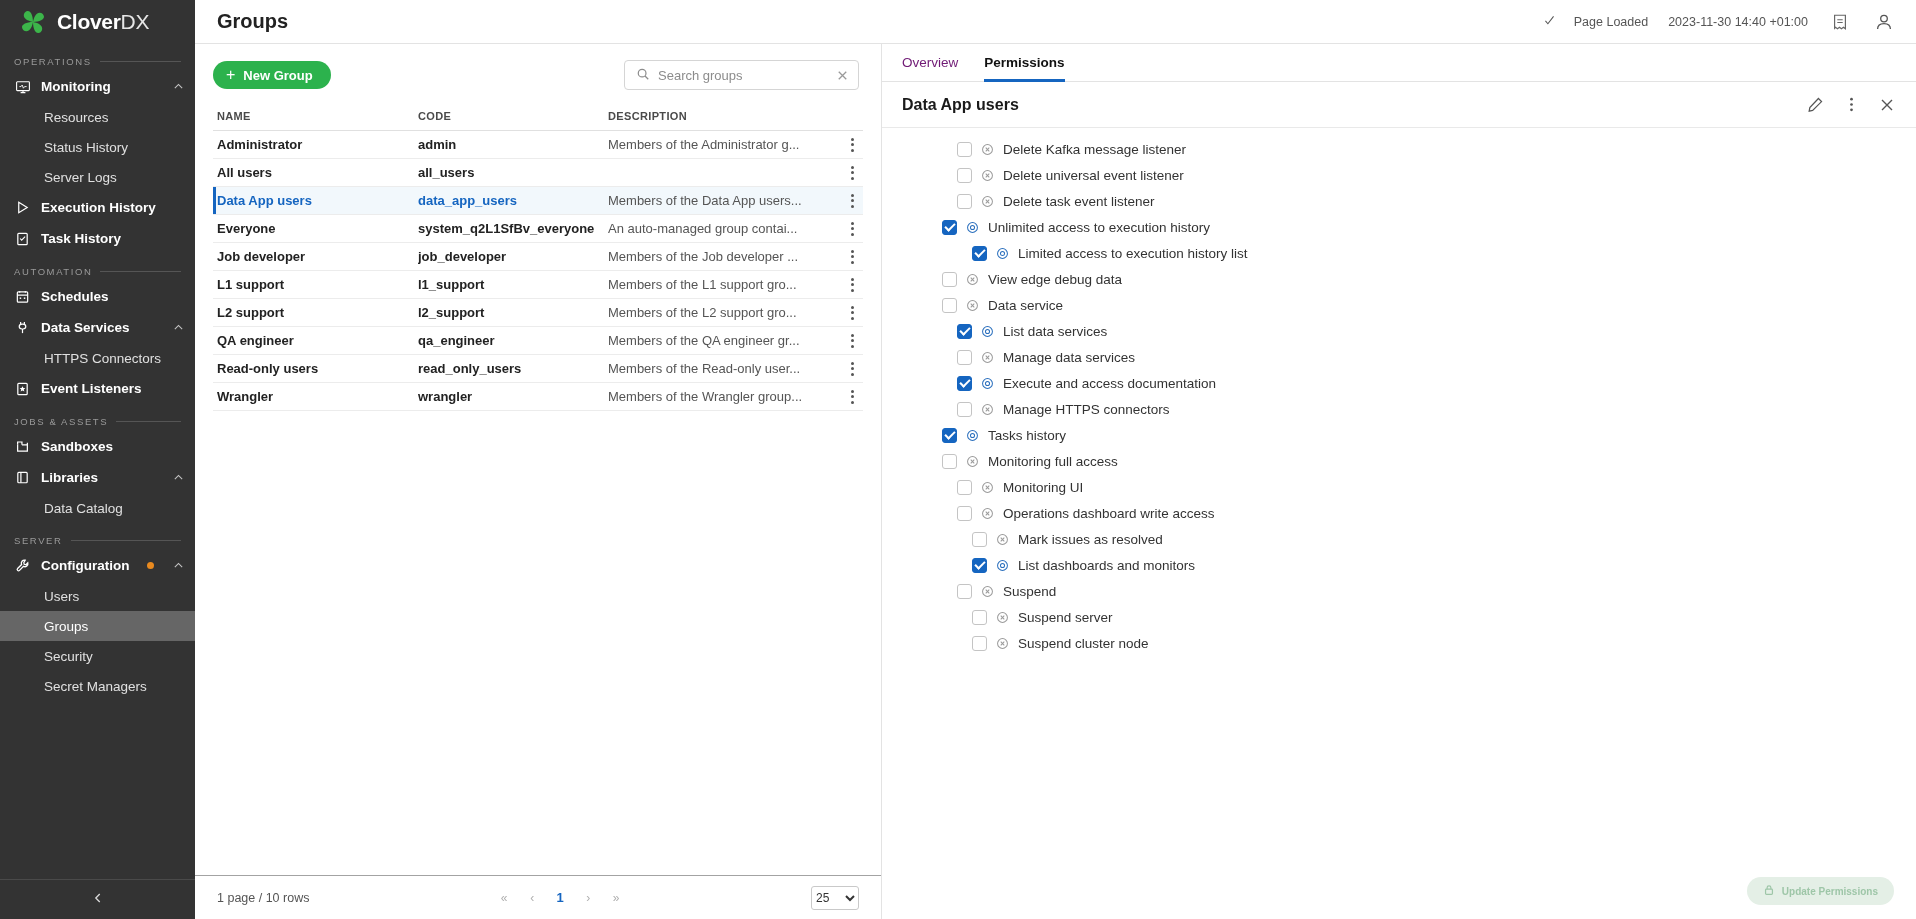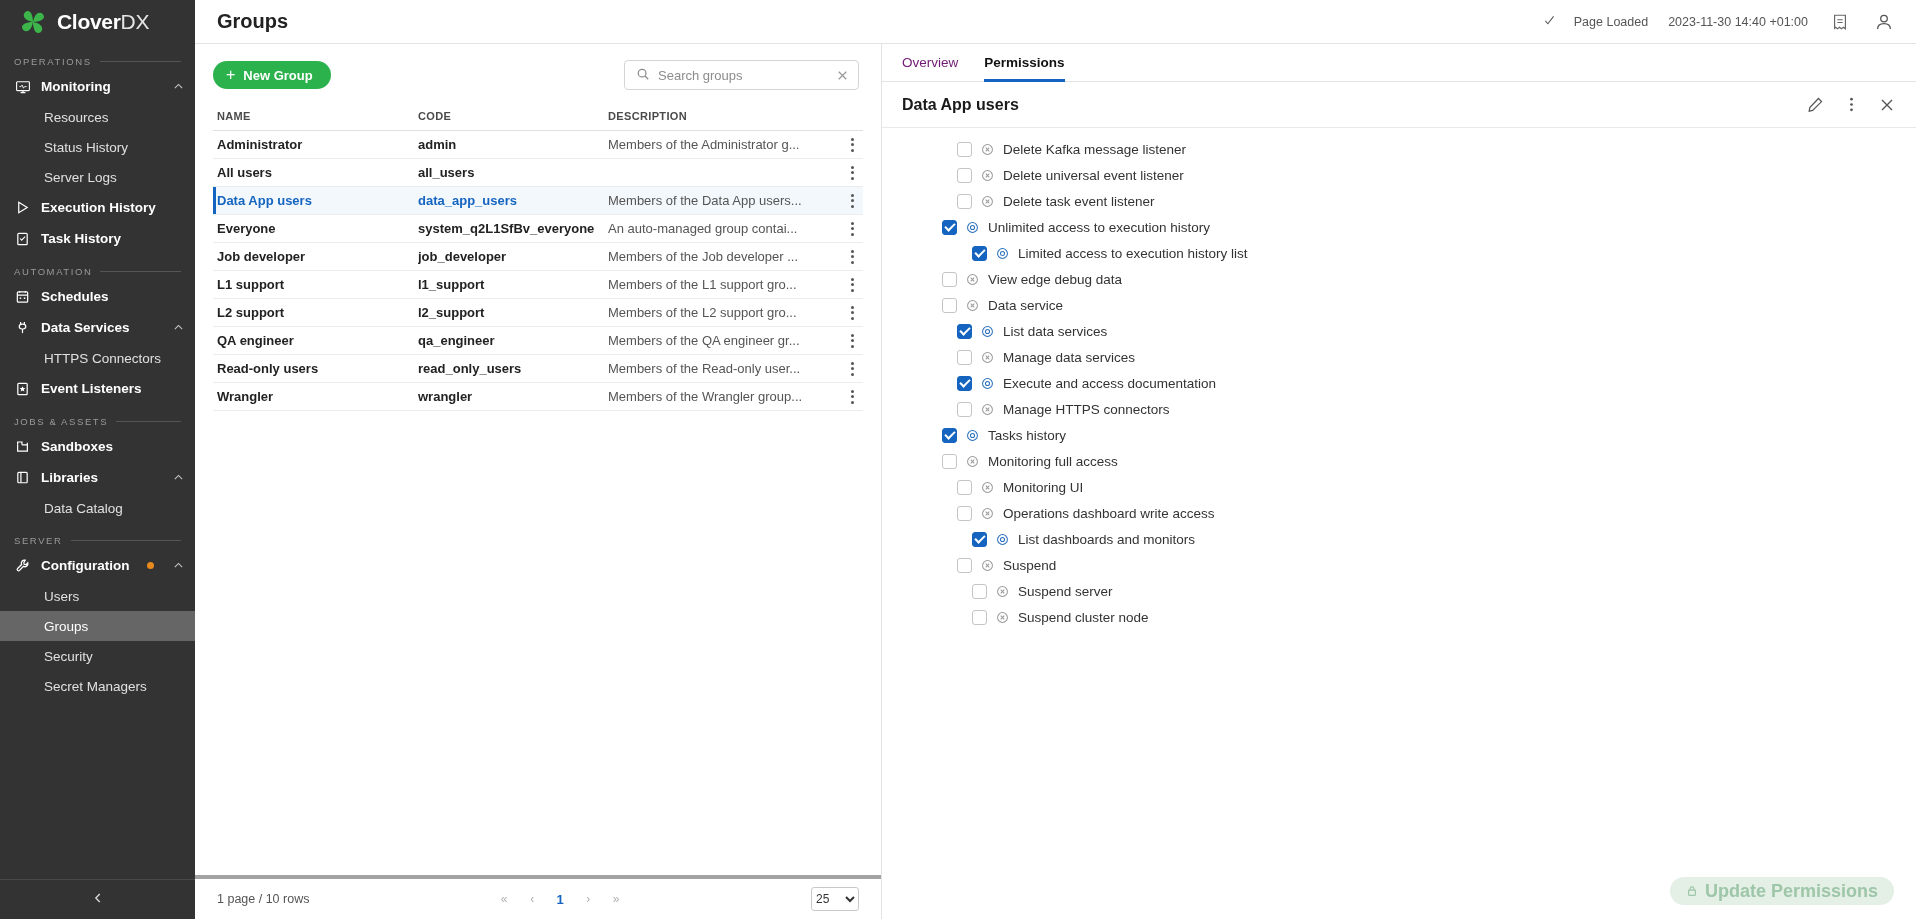--- a/index.html
+++ b/index.html
@@ -132,21 +132,21 @@
   td.c-desc { color:#555; font-weight:400; }
   tr.row { cursor:pointer; }
   tr.row.selected td { background:#f2f8fc; }
   tr.row.selected td.c-name, tr.row.selected td.c-code { color:#1565c0; }
   tr.row.selected td.c-name { box-shadow: inset 3px 0 0 #1565c0; }
   .kebab { display:flex; flex-direction:column; align-items:center; gap:2.5px; cursor:pointer; padding-left:8px;}
   .kebab i { width:3px; height:3px; border-radius:50%; background:#555; display:block;}
 
   #pagination {
     height: 44px; flex:0 0 44px;
-    border-top:4px solid #a3a3a3;
+    border-top:1px solid #a3a3a3;
     display:flex; align-items:center;
     padding: 0 22px 0 22px;
     font-size:12.5px; color:#555;
   }
   .pg-nav { margin-left:auto; display:flex; align-items:center; gap:6px; }
   .pg-btn {
     width:22px;height:22px; display:flex;align-items:center;justify-content:center;
     color:#b0b0b0; cursor:pointer; font-size:12px;
   }
   .pg-num {
@@ -206,21 +206,21 @@
 
   #perm-footer {
     height:56px; flex:0 0 56px;
     display:flex; align-items:center; justify-content:flex-end;
     padding-right:22px;
     background:#fff;
   }
   #update-perm-btn {
     background:#e4efe6; color:#9ec6a8; border:none; border-radius:16px;
     height:28px; padding: 0 16px;
-    font-family:inherit; font-size:18px; font-weight:700;
+    font-family:inherit; font-size:10px; font-weight:700;
     display:flex;align-items:center;gap:7px; cursor:default;
   }
 
   
   #perm-list::-webkit-scrollbar { width:8px; }
   #perm-list::-webkit-scrollbar-thumb { background:#cfcfcf; border-radius:4px; }
   #perm-list::-webkit-scrollbar-track { background:transparent; }
 </style>
 </head>
 <body>
@@ -788,20 +788,30 @@
             <span class="cbox"></span>
             <span class="state-ic">
               <svg width="13" height="13" viewBox="0 0 14 14" fill="none" stroke="#9a9a9a" stroke-width="1.1">
                 <circle cx="7" cy="7" r="5.3"></circle>
                 <path d="M5.1 5.1l3.8 3.8M8.9 5.1L5.1 8.9"></path>
               </svg>
             </span>
             <span>Operations dashboard write access</span>
           </div>
           <div class="perm-row" data-level="2">
+            <span class="cbox"></span>
+            <span class="state-ic">
+              <svg width="13" height="13" viewBox="0 0 14 14" fill="none" stroke="#9a9a9a" stroke-width="1.1">
+                <circle cx="7" cy="7" r="5.3"></circle>
+                <path d="M5.1 5.1l3.8 3.8M8.9 5.1L5.1 8.9"></path>
+              </svg>
+            </span>
+            <span>Mark issues as resolved</span>
+          </div>
+          <div class="perm-row" data-level="2">
             <span class="cbox on"></span>
             <span class="state-ic">
               <svg width="13" height="13" viewBox="0 0 14 14" fill="none" stroke="#2a6fbd" stroke-width="1.1">
                 <circle cx="7" cy="7" r="5.3"></circle>
                 <circle cx="7" cy="7" r="2.2"></circle>
               </svg>
             </span>
             <span>List dashboards and monitors</span>
           </div>
           <div class="perm-row" data-level="1">

